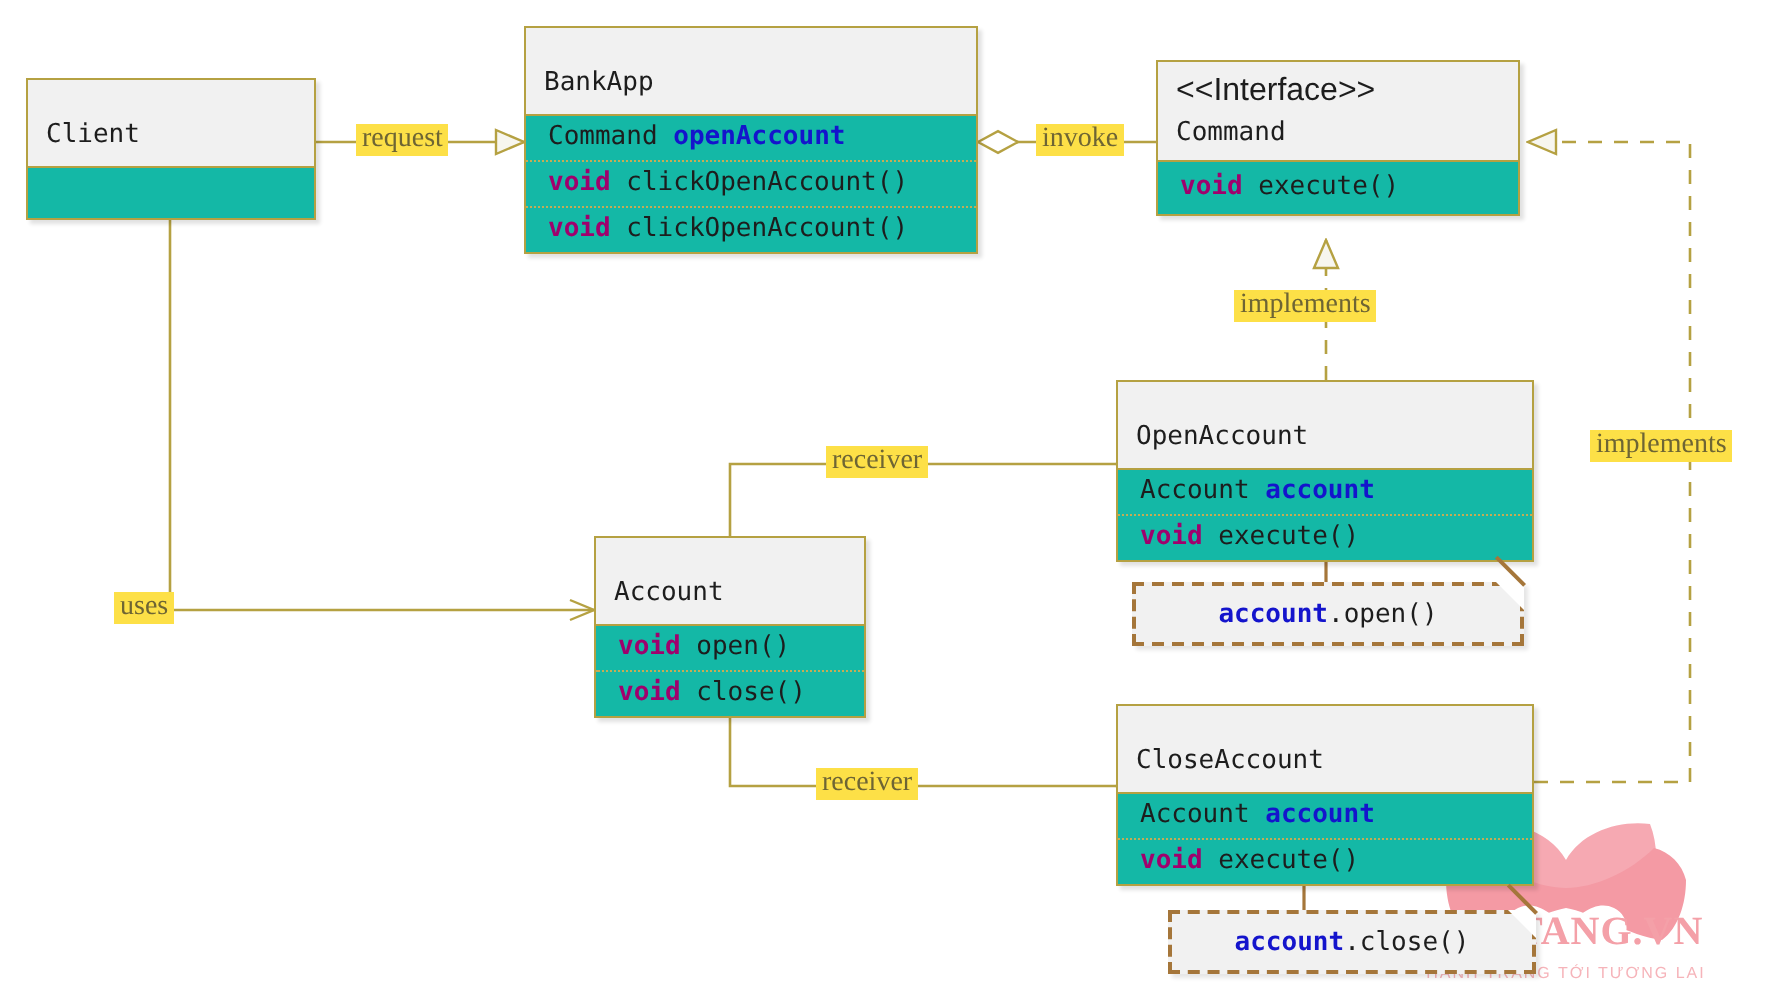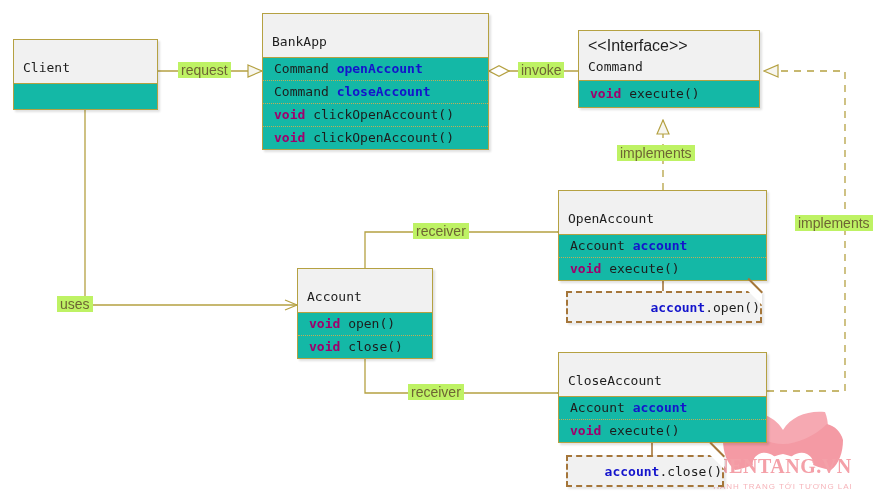--- a/index.html
+++ b/index.html
@@ -77,21 +77,21 @@
     box-sizing: border-box;
     background: #f1f1f1;
     border: 2px dashed #a5763a;
     z-index: 5;
     box-shadow: 2px 2px 2px rgba(0,0,0,0.10);
   }
   .uml-note .note-text {
     font-family: "DejaVu Sans Mono", monospace;
     font-size: 13px;
     color: #1d1d1d;
-    text-align: right;
+    text-align: center;
     line-height: 30px;
     white-space: nowrap;
   }
   .note-fold {
     position: absolute;
     right: -2px; top: -2px;
     width: 0; height: 0;
     border-left: 14px solid transparent;
     border-top: 14px solid #ffffff;
   }
@@ -100,24 +100,24 @@
     right: -3px; top: -1px;
     width: 20px; height: 2px;
     background: #a5763a;
     transform: rotate(45deg);
     transform-origin: right top;
   }
 
   
   .edge-label {
     position: absolute;
-    font-family: Liberation Sans, sans-serif;
+    font-family: Liberation Serif, serif;
     font-size: 14px;
     color: #6e6534;
-    background: #bef264;
+    background: #fde047;
     padding: 0 3px;
     white-space: nowrap;
     z-index: 4;
     line-height: 16px;
   }
 
   
   #watermark {
     position: absolute;
     right: 6px;
@@ -223,24 +223,20 @@
   <div class="uml-class" style="left:262px; top:13px; width:227px;">
     <div class="uml-head">
       <div class="cls-name">BankApp</div>
     </div>
     <div class="uml-members">
       <div class="uml-member first">
         <span class="typ">Command</span>
         <span class="fld">openAccount</span>
       </div>
       <div class="uml-member">
-        <span class="typ">Command</span>
-        <span class="fld">closeAccount</span>
-      </div>
-      <div class="uml-member">
         <span class="kw">void</span>
         <span class="typ">clickOpenAccount()</span>
       </div>
       <div class="uml-member">
         <span class="kw">void</span>
         <span class="typ">clickOpenAccount()</span>
       </div>
     </div>
   </div>
 
@@ -306,21 +302,21 @@
   </div>
 
   <div class="uml-note" style="left:566px; top:291px; width:196px; height:32px;">
     <div class="note-fold"></div>
     <div class="note-fold-line"></div>
     <div class="note-text">
       <span class="fld">account</span><span class="typ">.</span><span class="typ">open()</span>
     </div>
   </div>
 
-  <div class="uml-note" style="left:566px; top:455px; width:158px; height:32px;">
+  <div class="uml-note" style="left:584px; top:455px; width:184px; height:32px;">
     <div class="note-fold"></div>
     <div class="note-fold-line"></div>
     <div class="note-text">
       <span class="fld">account</span><span class="typ">.</span><span class="typ">close()</span>
     </div>
   </div>
 
   <div class="edge-label" style="left:178px; top:62px;">request</div>
 
   <div class="edge-label" style="left:506px; top:62px;margin-left:12px;">invoke</div>

